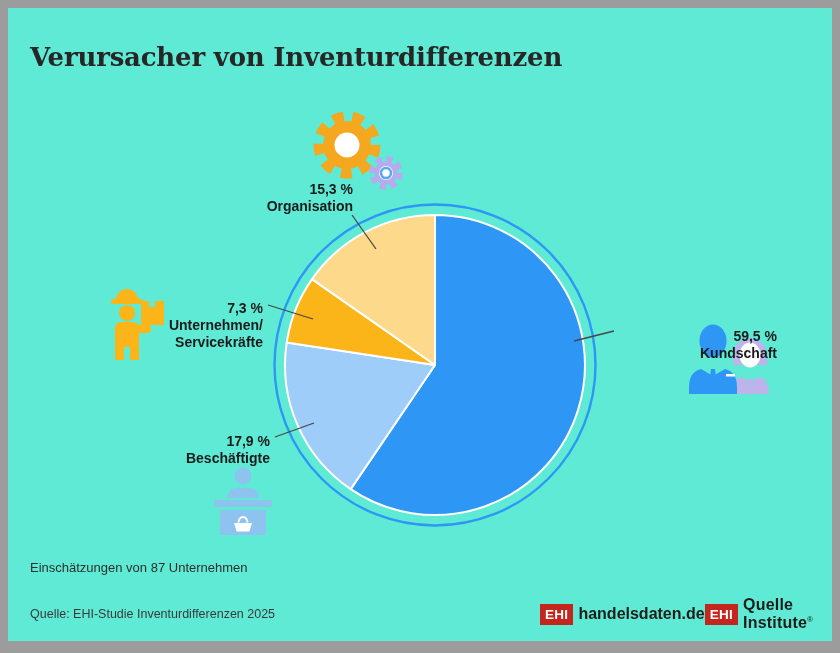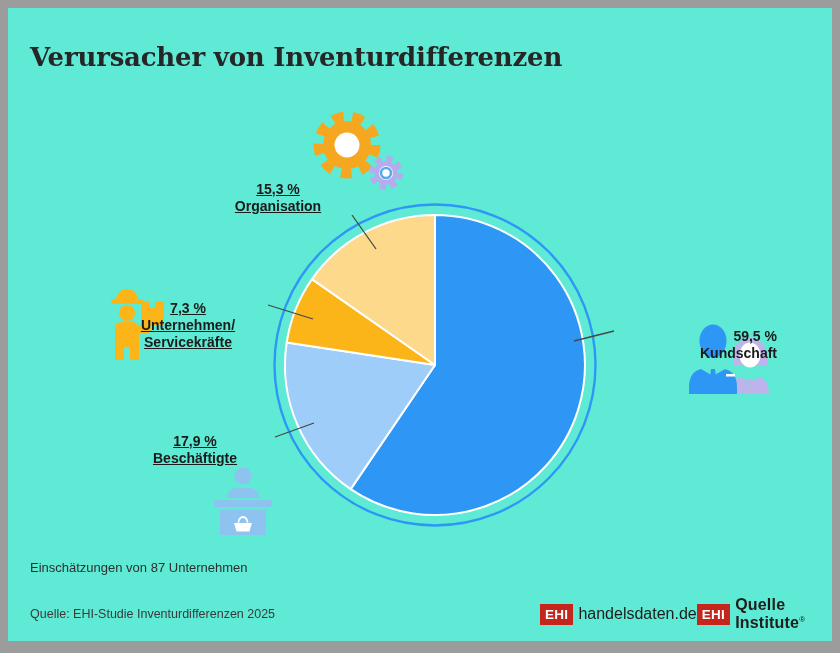--- a/index.html
+++ b/index.html
@@ -22,41 +22,41 @@
   }
   .subtitle{
     position:absolute;left:22px;top:72px;
     font-size:19px;color:#737373;
   }
   .callout{
     position:absolute;
     font-size:14px;font-weight:700;color:#1b1b1b;
     line-height:17px;
   }
-  .callout.right{text-align:center;width:150px;text-decoration:underline;}
+  .callout.right{text-align:right;width:150px;}
   .callout.left{text-align:right;width:160px;}
   .note{
     position:absolute;left:22px;top:552px;
     font-size:13px;color:#2e2e2e;
   }
   .source{
     position:absolute;left:22px;top:599px;
     font-size:12.5px;color:#3a3a3a;
   }
   .logos{
     position:absolute;left:532px;top:588px;width:286px;
     display:flex;justify-content:space-between;align-items:center;
   }
   .logo{display:flex;align-items:center;gap:5px;}
   .ehi-badge{
     color:#ffffff;font-weight:800;font-size:13.5px;
     padding:3px 5px;letter-spacing:0.3px;
     background:#c4261d;
   }
-  .logo-text{font-size:16px;font-weight:400;color:#1d1d1b;}
+  .logo-text{font-size:16px;font-weight:700;color:#1d1d1b;}
   .logo-text.ri{font-weight:600;letter-spacing:0.2px;}
   .logo-text sup{font-size:8px;font-weight:400;vertical-align:super;}
   svg{position:absolute;display:block;}
   .overlay{pointer-events:none;}
 </style>
 </head>
 <body>
 
 <div class="page">
 <div class="content">

